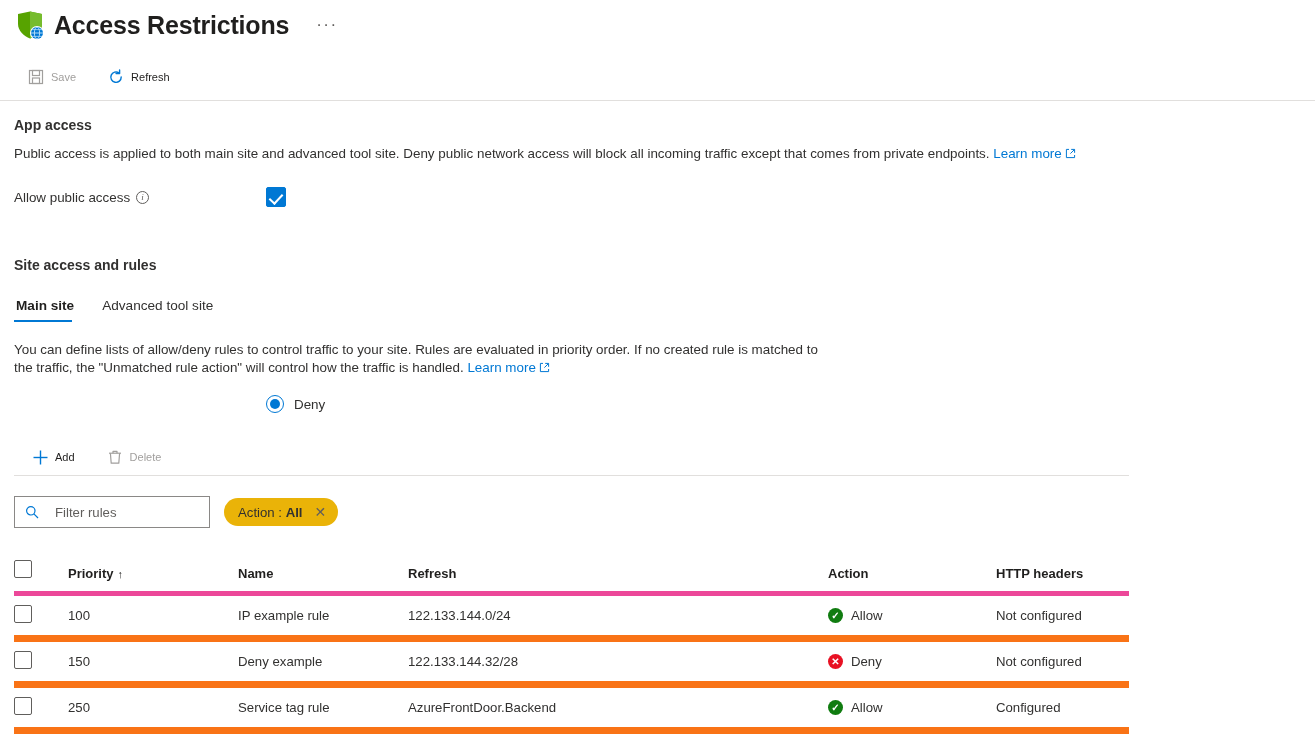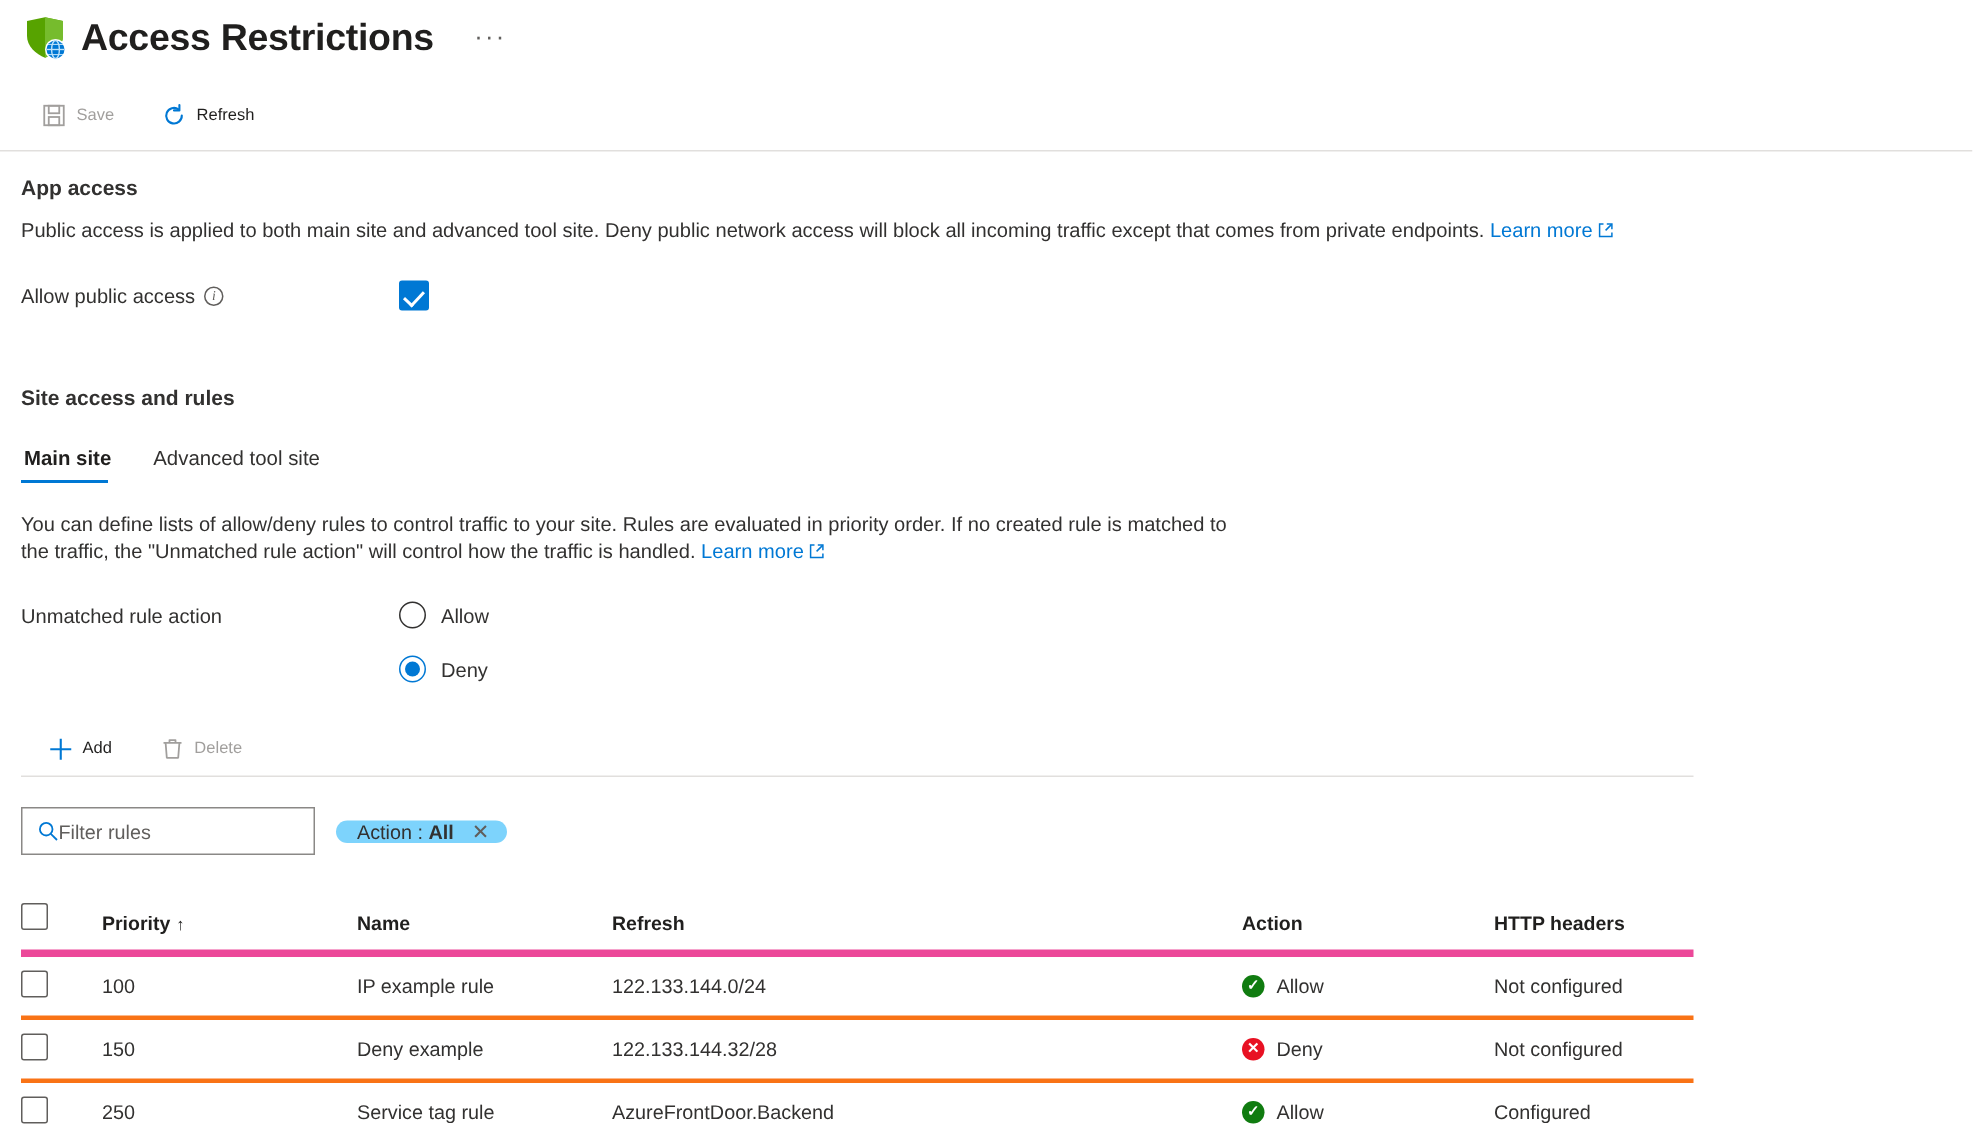--- a/index.html
+++ b/index.html
@@ -105,40 +105,40 @@
   .radio.sel { border: 1px solid #0078d4; border-width: 1px; }
   .radio.sel::after {
     content: ""; position: absolute; left: 3px; top: 3px;
     width: 10px; height: 10px; border-radius: 50%; background: #0078d4;
   }
   .radio-label { font-size: 13.4px; color: #323130; cursor: pointer; }
 
   
   .filter-input {
     width: 196px; height: 32px; border: 1px solid #8a8886; background: #fff;
-    display: flex; align-items: center; padding-left: 10px; gap: 0;
+    display: flex; align-items: center; padding-left: 10px; gap: 16px;
     font-size: 13.2px; color: #605e5c; cursor: text;
   }
   .pill {
-    background: #7dd3fc; border-radius: 16px; height: 15px;
+    background: #eab308; border-radius: 16px; height: 28px;
     display: inline-flex; align-items: center; gap: 10px;
     padding: 0 10px 0 14px; font-size: 13.2px; color: #323130; cursor: default;
   }
   .pill b { font-weight: 700; }
   .pill-x { color: #605e5c; font-size: 14px; cursor: pointer; line-height: 1; padding: 2px; }
 
   
   table.rules { border-collapse: collapse; width: 1115px; table-layout: fixed; }
   table.rules th {
     text-align: left; font-size: 13px; font-weight: 700; color: #201f1e;
     padding: 0 0 10px 0; border-bottom: 5px solid #ec4899; vertical-align: bottom;
   }
   table.rules td {
     font-size: 13.2px; color: #323130; padding: 9px 0 9px 0;
-    border-bottom: 3px solid #f97316; vertical-align: middle;
+    border-bottom: 7px solid #f97316; vertical-align: middle;
   }
   .tcb {
     width: 18px; height: 18px; border: 1px solid #605e5c; background: #fff;
     display: inline-block; border-radius: 2px; cursor: pointer;
   }
   .sort-arrow { font-size: 11px; font-weight: 400; margin-left: 4px; }
   .act { display: flex; align-items: center; gap: 8px; }
   .st-ico {
     width: 15px; height: 15px; border-radius: 50%; display: inline-flex;
     align-items: center; justify-content: center; color: #fff;
@@ -240,25 +240,20 @@
       <span>the traffic, the "Unmatched rule action" will control how the traffic is handled.</span>
       <a class="learn"><span>Learn more</span><span class="ext-ico">
           <svg width="11" height="11" viewBox="0 0 11 11">
             <path d="M4 1.4 H1.4 V9.6 H9.6 V7" fill="none" stroke="#0078d4" stroke-width="1"></path>
             <path d="M6.2 1.4 H9.6 V4.8" fill="none" stroke="#0078d4" stroke-width="1"></path>
             <line x1="9.4" y1="1.6" x2="5.4" y2="5.6" stroke="#0078d4" stroke-width="1"></line>
           </svg>
         </span></a>
     </div>
 
-    <div class="radio-line" style="margin-top:24px;">
-      <span class="field-label" style="width:252px;">Unmatched rule action</span>
-      <span class="radio"></span>
-      <span class="radio-label">Allow</span>
-    </div>
 
     <div class="radio-line" style="margin-top:18px;">
       <span class="radio-spacer"></span>
       <span class="radio sel"></span>
       <span class="radio-label">Deny</span>
     </div>
 
     <div class="cmdbar" style="margin-top:30px; padding-left:14px; height:28px;">
 
       <div class="cmd-item enabled">

